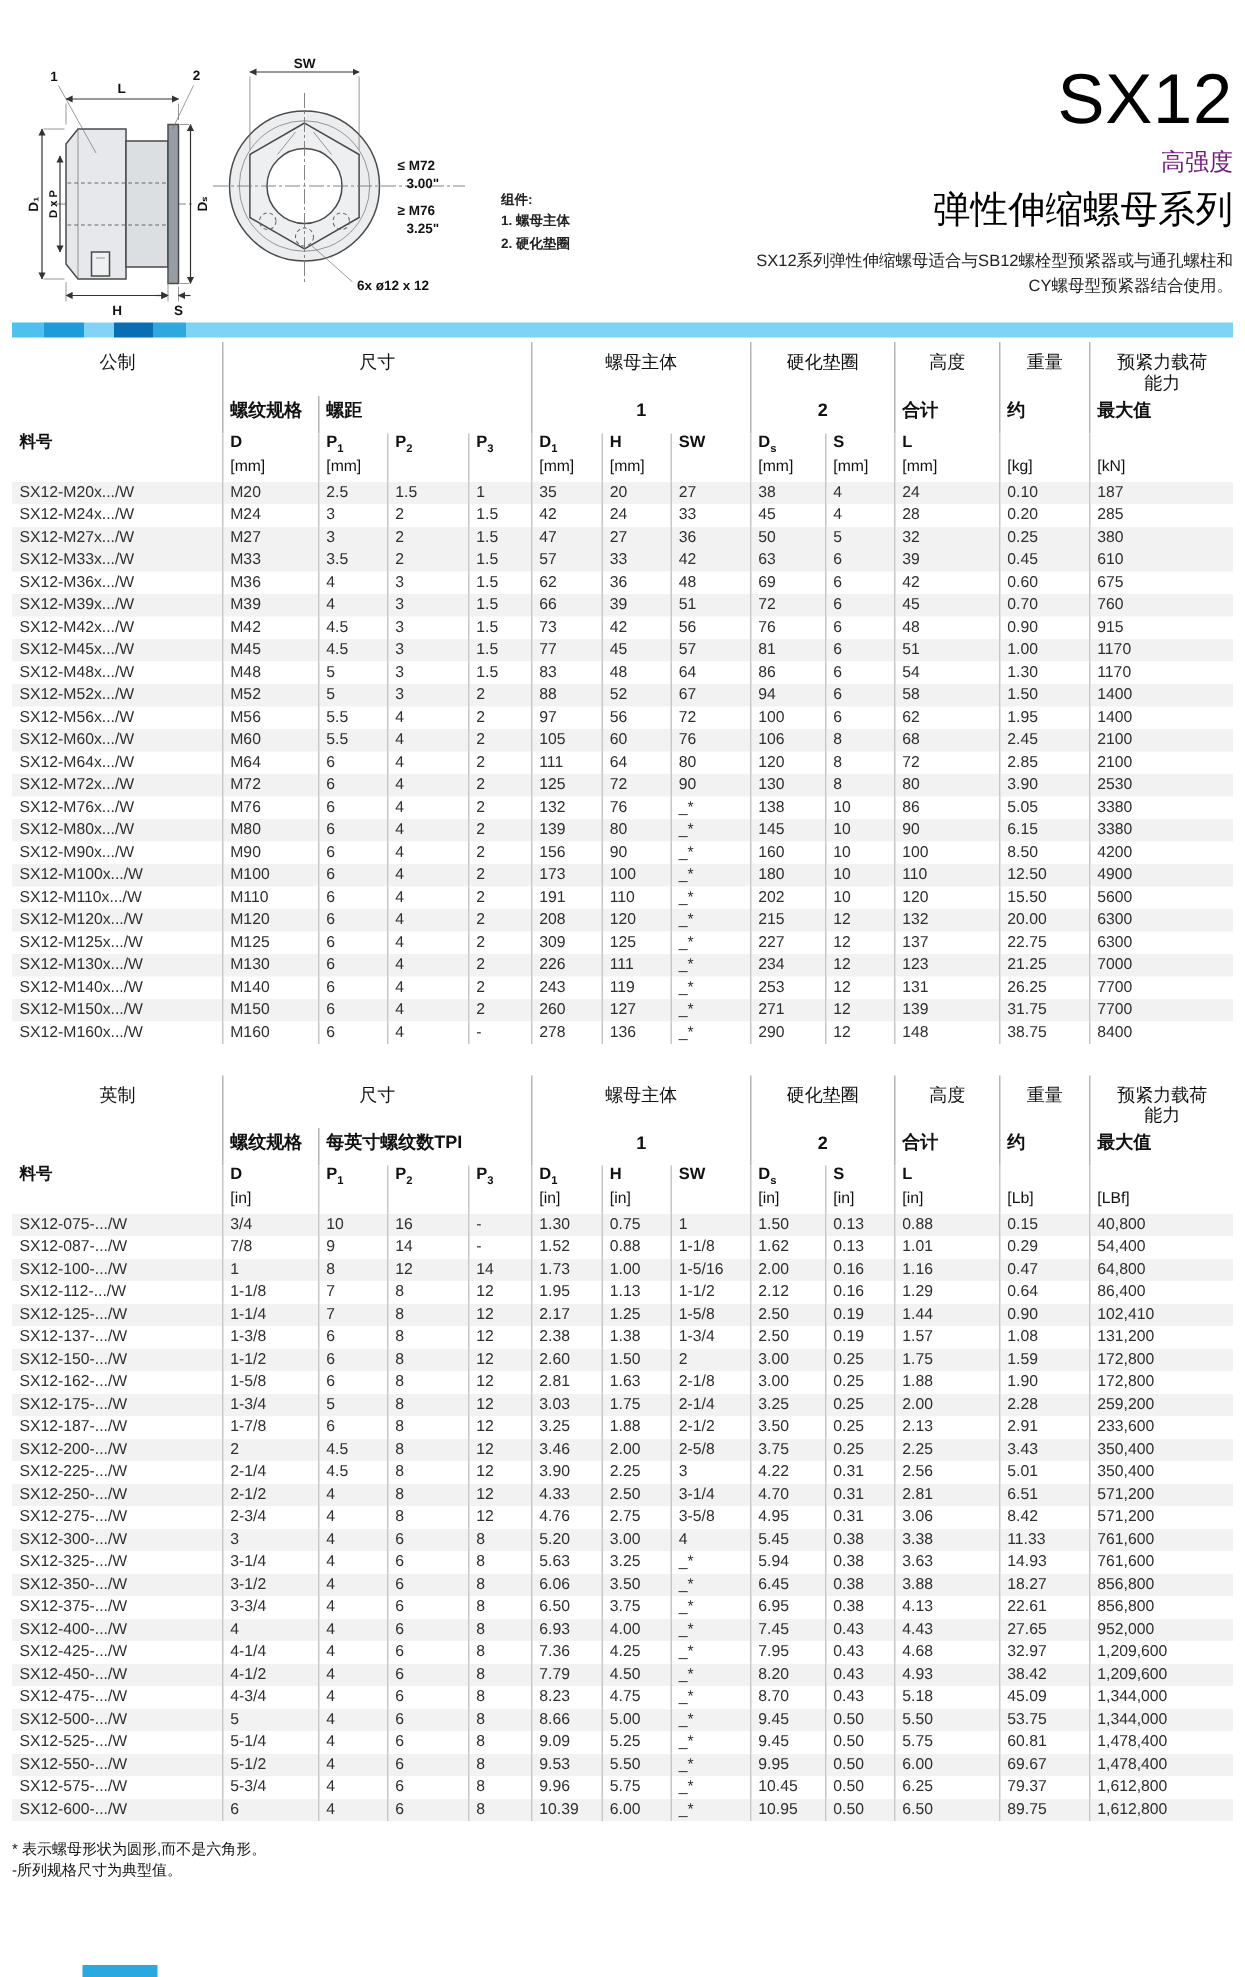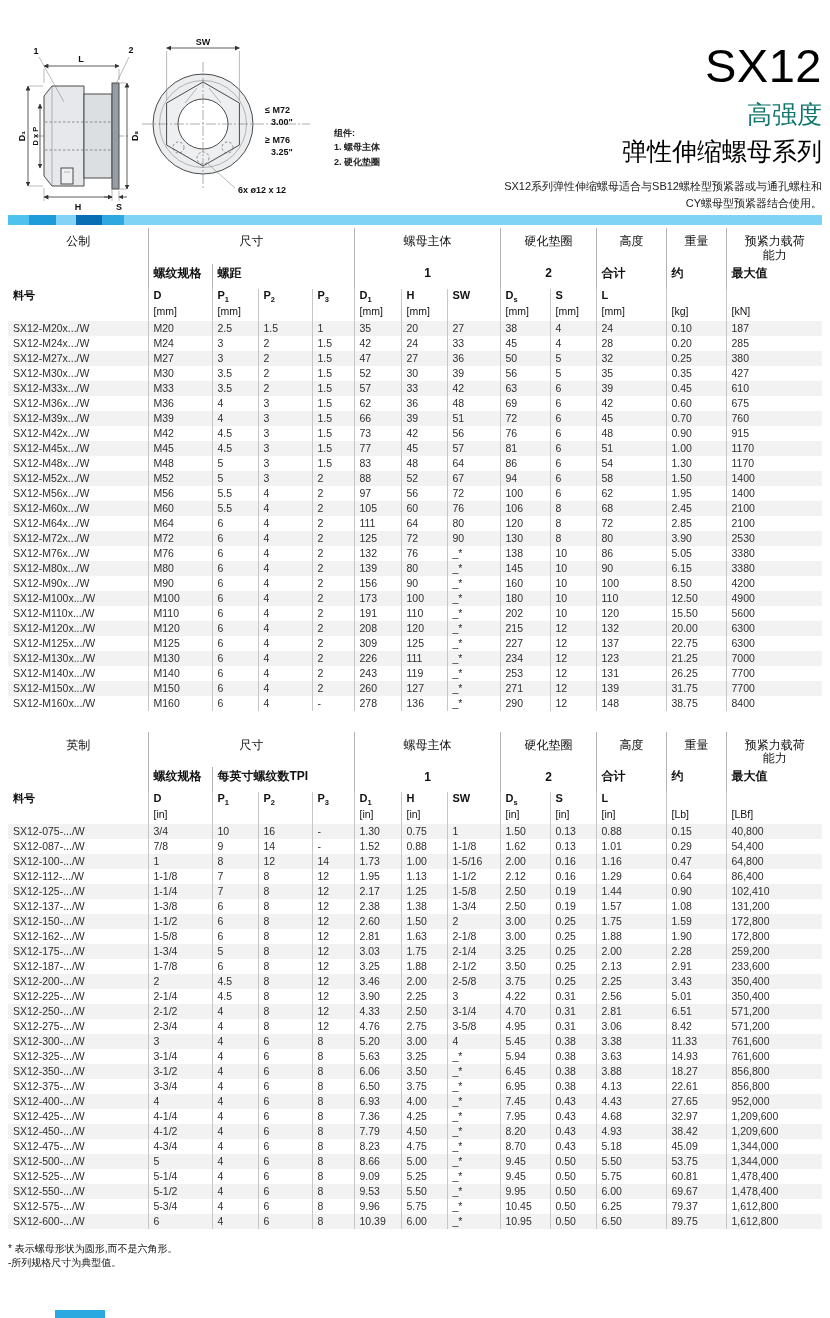--- a/index.html
+++ b/index.html
@@ -4,21 +4,21 @@
 <style>
   html,body{margin:0;padding:0;background:#fff;}
   body{font-family:"Liberation Sans","DejaVu Sans",sans-serif;color:#111;}
   .page{position:relative;width:830px;height:1318px;background:#fff;overflow:hidden;}
   
   .hero{position:relative;height:215px;}
   .drawing{position:absolute;top:36px;left:14px;}
   .legend{position:absolute;top:126px;left:334px;font-size:9px;font-weight:700;color:#222;line-height:1.6;}
   .titleblock{position:absolute;top:42px;right:8px;text-align:right;}
   .titleblock h1{margin:0;font-size:47px;font-weight:400;line-height:1;letter-spacing:.5px;color:#000;}
-  .sub1{font-size:25px;margin-top:9px;color:#0f766e;}
+  .sub1{font-size:16px;margin-top:9px;color:#701a75;}
   .sub2{font-size:25px;margin-top:4px;color:#000;}
   .desc{font-size:11px;line-height:1.55;margin:10px 0 16px;color:#222;}
   
   .accent-bar{display:flex;height:10px;margin:0 8px;}
   .accent-bar .seg{height:100%;}
   
   table.spec{border-collapse:collapse;table-layout:fixed;width:814px;margin:3px 8px 0;}
   #imperialTable{margin-top:21px;}
   .grow th{font-size:12px;font-weight:400;text-align:center;vertical-align:top;padding:7px 4px 1px 5px;white-space:pre-line;line-height:1.15;}
   .srow th{font-size:12px;font-weight:700;text-align:left;padding:1px 4px 7px 5px;}
@@ -289,35 +289,20 @@
           <td class="cb">1.5</td>
           <td class="cb">47</td>
           <td class="cb">27</td>
           <td class="cb">36</td>
           <td class="cb">50</td>
           <td class="cb">5</td>
           <td class="cb">32</td>
           <td class="cb">0.25</td>
           <td class="cb">380</td>
         </tr>
-        <tr>
-          <td>SX12-M30x.../W</td>
-          <td class="cb">M30</td>
-          <td class="cb">3.5</td>
-          <td class="cb">2</td>
-          <td class="cb">1.5</td>
-          <td class="cb">52</td>
-          <td class="cb">30</td>
-          <td class="cb">39</td>
-          <td class="cb">56</td>
-          <td class="cb">5</td>
-          <td class="cb">35</td>
-          <td class="cb">0.35</td>
-          <td class="cb">427</td>
-        </tr>
         <tr class="odd">
           <td>SX12-M33x.../W</td>
           <td class="cb">M33</td>
           <td class="cb">3.5</td>
           <td class="cb">2</td>
           <td class="cb">1.5</td>
           <td class="cb">57</td>
           <td class="cb">33</td>
           <td class="cb">42</td>
           <td class="cb">63</td>

